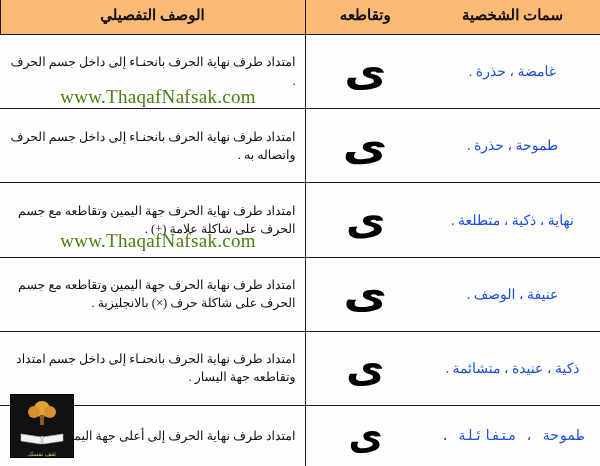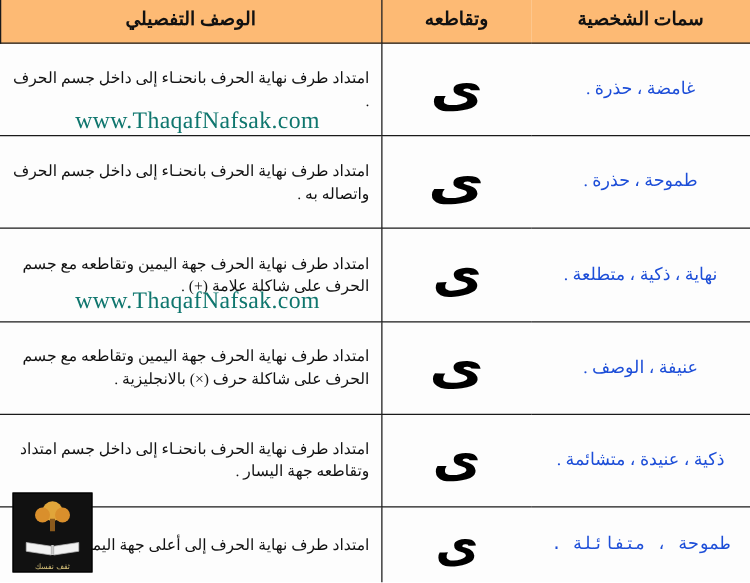--- a/index.html
+++ b/index.html
@@ -97,21 +97,21 @@
   .glyph.g6 { transform: scaleX(1.0) rotate(-2deg); font-size: 38px; }
 
   
   .watermark {
     position: absolute;
     left: 0;
     width: 300px;
     text-align: center;
     font-family: "Liberation Serif", serif;
     font-size: 19px;
-    color: #0f766e;
+    color: #4d7c0f;
     letter-spacing: 0.3px;
     direction: ltr;
     pointer-events: none;
     white-space: nowrap;
   }
   .watermark.w1 { top: 86px; left: 8px; }
   .watermark.w2 { top: 230px; left: 8px; }
 
   
   .logo {

